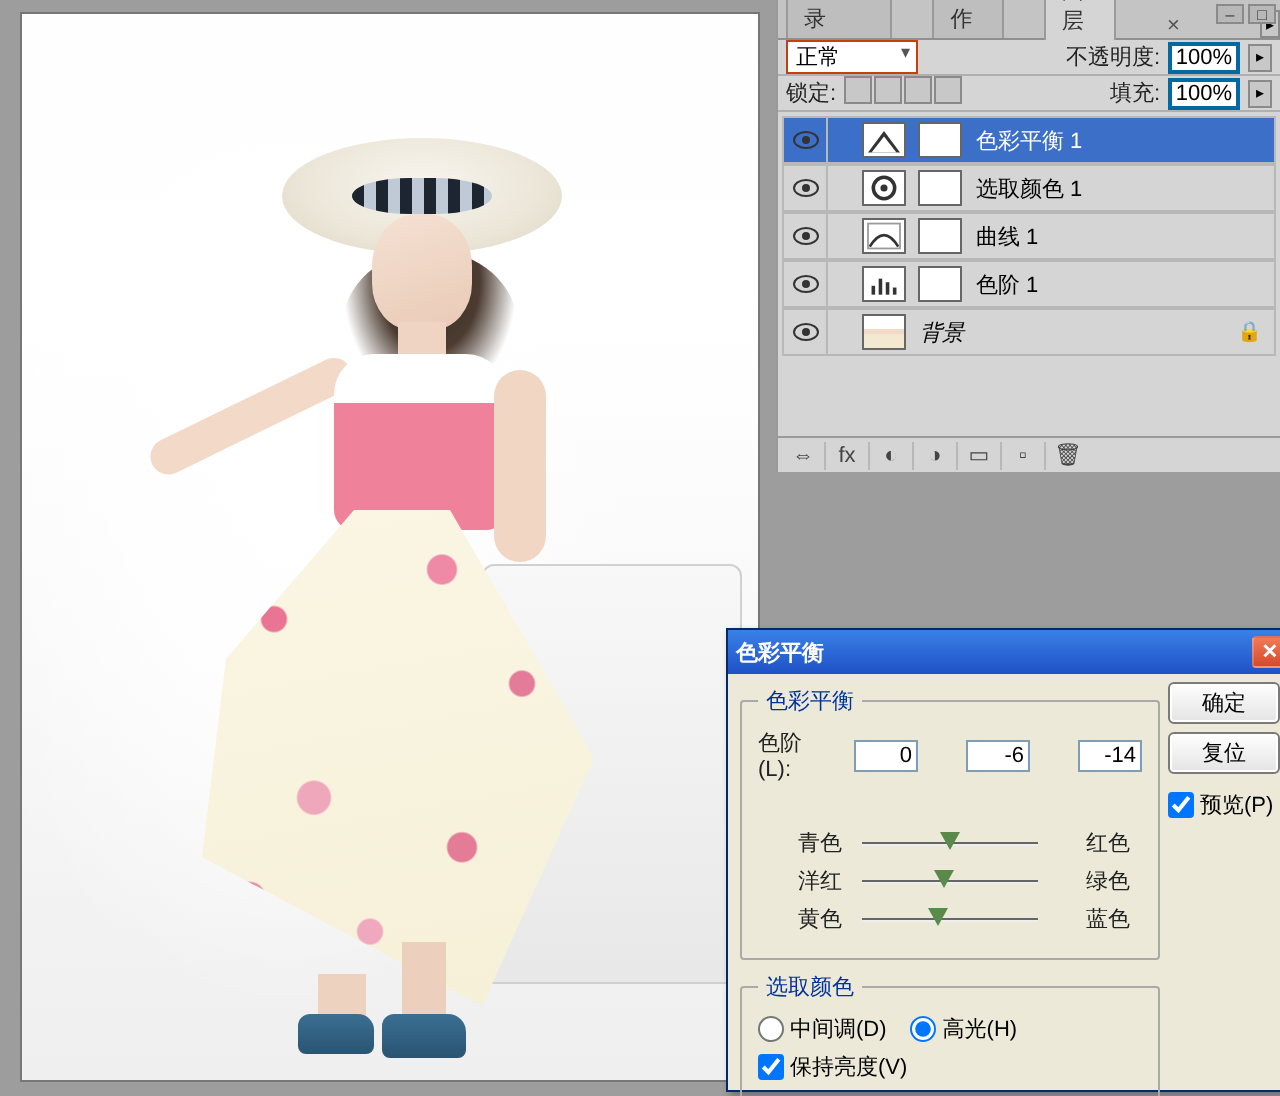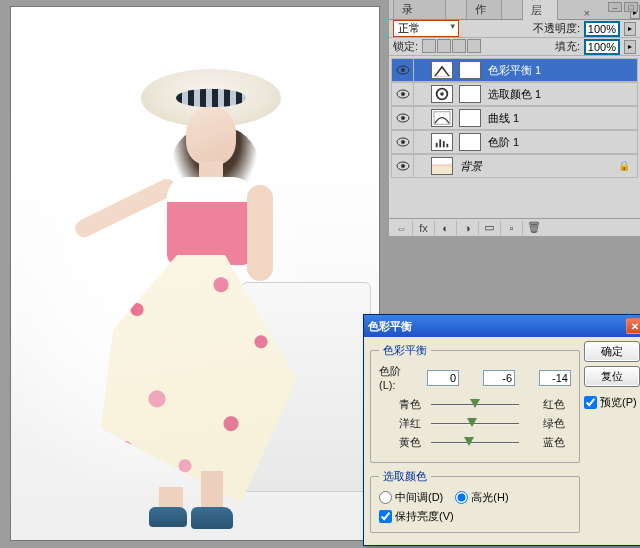--- a/index.html
+++ b/index.html
@@ -151,21 +151,21 @@
   width: 18px; height: 16px; background: linear-gradient(180deg,#f17a5a,#d64a2a);
   border: 1px solid #fff3; border-radius: 2px; color: #fff;
   display: flex; align-items: center; justify-content: center; font-size: 10px;
 }
 .dlg-body { position: relative; padding: 6px; }
 .fieldset {
   border: 1px solid #a9a9a9; border-radius: 2px; padding: 6px 8px 8px 8px;
   margin-bottom: 6px; width: 210px;
 }
 .fieldset > legend { padding: 0 4px; color: #003399; }
-.levels-row { display: flex; align-items: center; gap: 24px; margin-bottom: 6px; }
+.levels-row { display: flex; align-items: center; gap: 24px; margin-bottom: 23px; }
 .levels-row input {
   width: 32px; border: 1px solid #7f9db9; background: #fff; text-align: right;
   padding: 1px 2px;
 }
 .slider-row { display: flex; align-items: center; gap: 4px; margin-bottom: 4px; }
 .slider-row .sl-lbl { width: 28px; color: #222; margin-left: 20px; }
 .slider-row .sl-lbl.right { text-align: left; }
 .slider {
   flex: 1; height: 12px; position: relative;
 }

